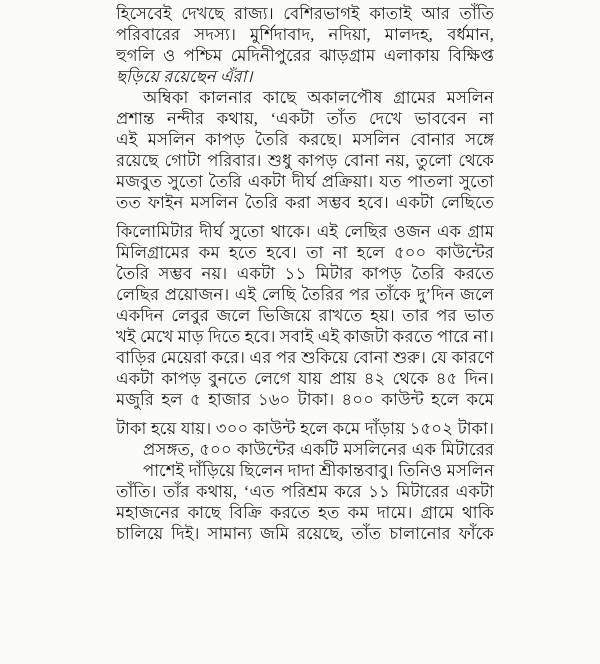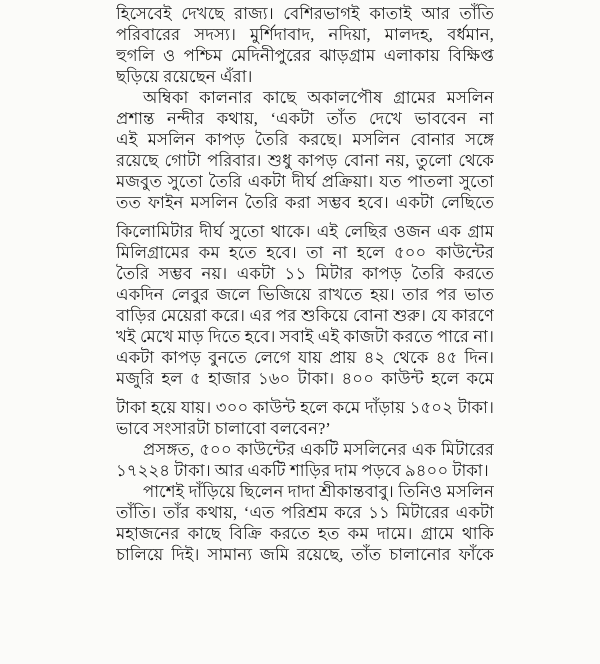--- a/index.html
+++ b/index.html
@@ -33,20 +33,21 @@
     overflow: hidden;
     text-align: justify;
     text-align-last: justify;
     white-space: normal;
     letter-spacing: 0.1px;
   }
   
   .line.pend {
     text-align: left;
     text-align-last: left;
+    font-style: italic;
   }
   
   .line.indent {
     text-indent: 27px;
   }
   
   .line.gap {
     margin-top: 8px;
   }
 </style>
@@ -61,27 +62,26 @@
     <div class="line pend">ছড়িয়ে রয়েছেন এঁরা।</div>
     <div class="line indent">অম্বিকা কালনার কাছে অকালপৌষ গ্রামের মসলিন তাঁতি</div>
     <div class="line">প্রশান্ত নন্দীর কথায়, ‘একটা তাঁত দেখে ভাববেন না একজনই</div>
     <div class="line">এই মসলিন কাপড় তৈরি করছে। মসলিন বোনার সঙ্গে জড়িয়ে</div>
     <div class="line">রয়েছে গোটা পরিবার। শুধু কাপড় বোনা নয়, তুলো থেকে</div>
     <div class="line">মজবুত সুতো তৈরি একটা দীর্ঘ প্রক্রিয়া। যত পাতলা সুতো হবে,</div>
     <div class="line">তত ফাইন মসলিন তৈরি করা সম্ভব হবে। একটা লেছিতে এক</div>
     <div class="line gap">কিলোমিটার দীর্ঘ সুতো থাকে। এই লেছির ওজন এক গ্রাম আশি</div>
     <div class="line">মিলিগ্রামের কম হতে হবে। তা না হলে ৫০০ কাউন্টের মসলিন</div>
     <div class="line">তৈরি সম্ভব নয়। একটা ১১ মিটার কাপড় তৈরি করতে ২৪০টি</div>
+    <div class="line">লেছির প্রয়োজন। এই লেছি তৈরির পর তাঁকে দু’দিন জলে</div>
     <div class="line">একদিন লেবুর জলে ভিজিয়ে রাখতে হয়। তার পর ভাত আর</div>
+    <div class="line">খই মেখে মাড় দিতে হবে। সবাই এই কাজটা করতে পারে না।</div>
     <div class="line">বাড়ির মেয়েরা করে। এর পর শুকিয়ে বোনা শুরু। যে কারণে</div>
-    <div class="line">খই মেখে মাড় দিতে হবে। সবাই এই কাজটা করতে পারে না।</div>
     <div class="line">একটা কাপড় বুনতে লেগে যায় প্রায় ৪২ থেকে ৪৫ দিন। সেই</div>
     <div class="line">মজুরি হল ৫ হাজার ১৬০ টাকা। ৪০০ কাউন্ট হলে কমে ৩৫৬০</div>
     <div class="line gap">টাকা হয়ে যায়। ৩০০ কাউন্ট হলে কমে দাঁড়ায় ১৫০২ টাকা। কী</div>
-    <div class="line pend">ভাবে সংসারটা চালাবো বলবেন?’</div>
     <div class="line indent">প্রসঙ্গত, ৫০০ কাউন্টের একটি মসলিনের এক মিটারের দাম</div>
-    <div class="line pend">১৭২২৪ টাকা। আর একটি শাড়ির দাম পড়বে ৯৪০০ টাকা।</div>
     <div class="line indent">পাশেই দাঁড়িয়ে ছিলেন দাদা শ্রীকান্তবাবু। তিনিও মসলিন</div>
     <div class="line">তাঁতি। তাঁর কথায়, ‘এত পরিশ্রম করে ১১ মিটারের একটা থান</div>
     <div class="line">মহাজনের কাছে বিক্রি করতে হত কম দামে। গ্রামে থাকি বলে</div>
     <div class="line">চালিয়ে দিই। সামান্য জমি রয়েছে, তাঁত চালানোর ফাঁকে একটু</div>
   </div>
 </div>
 
 </body></html>

